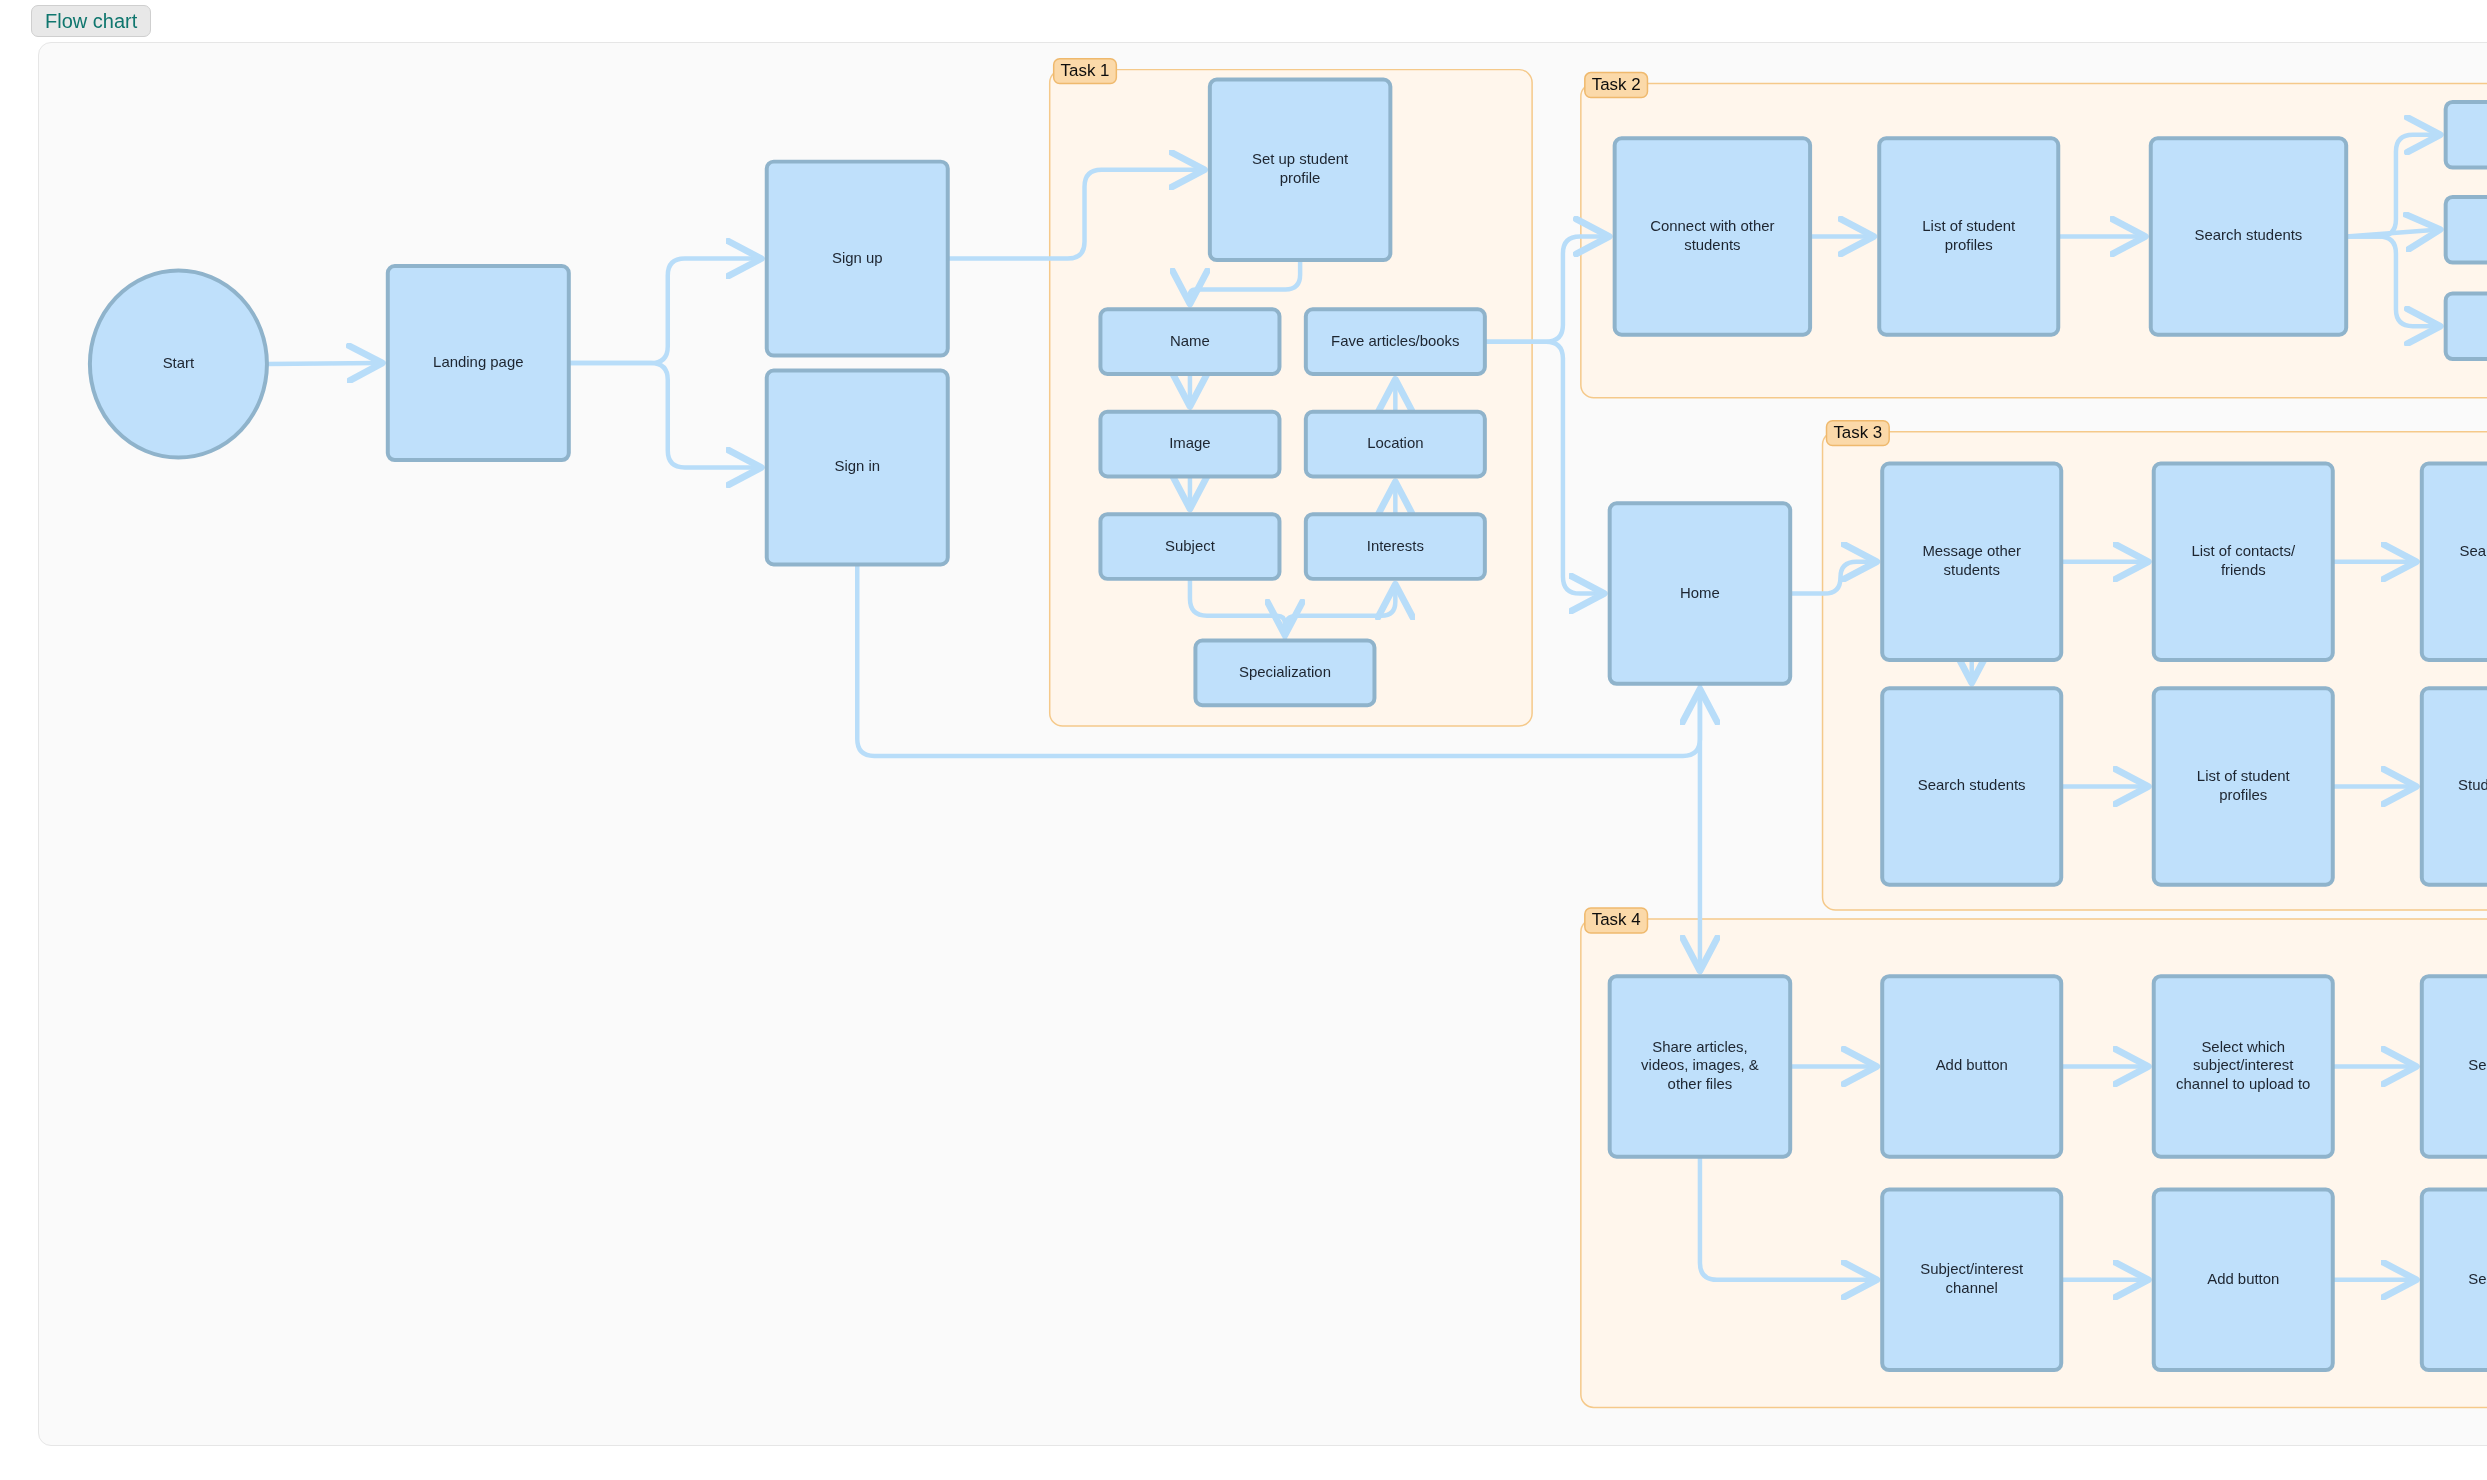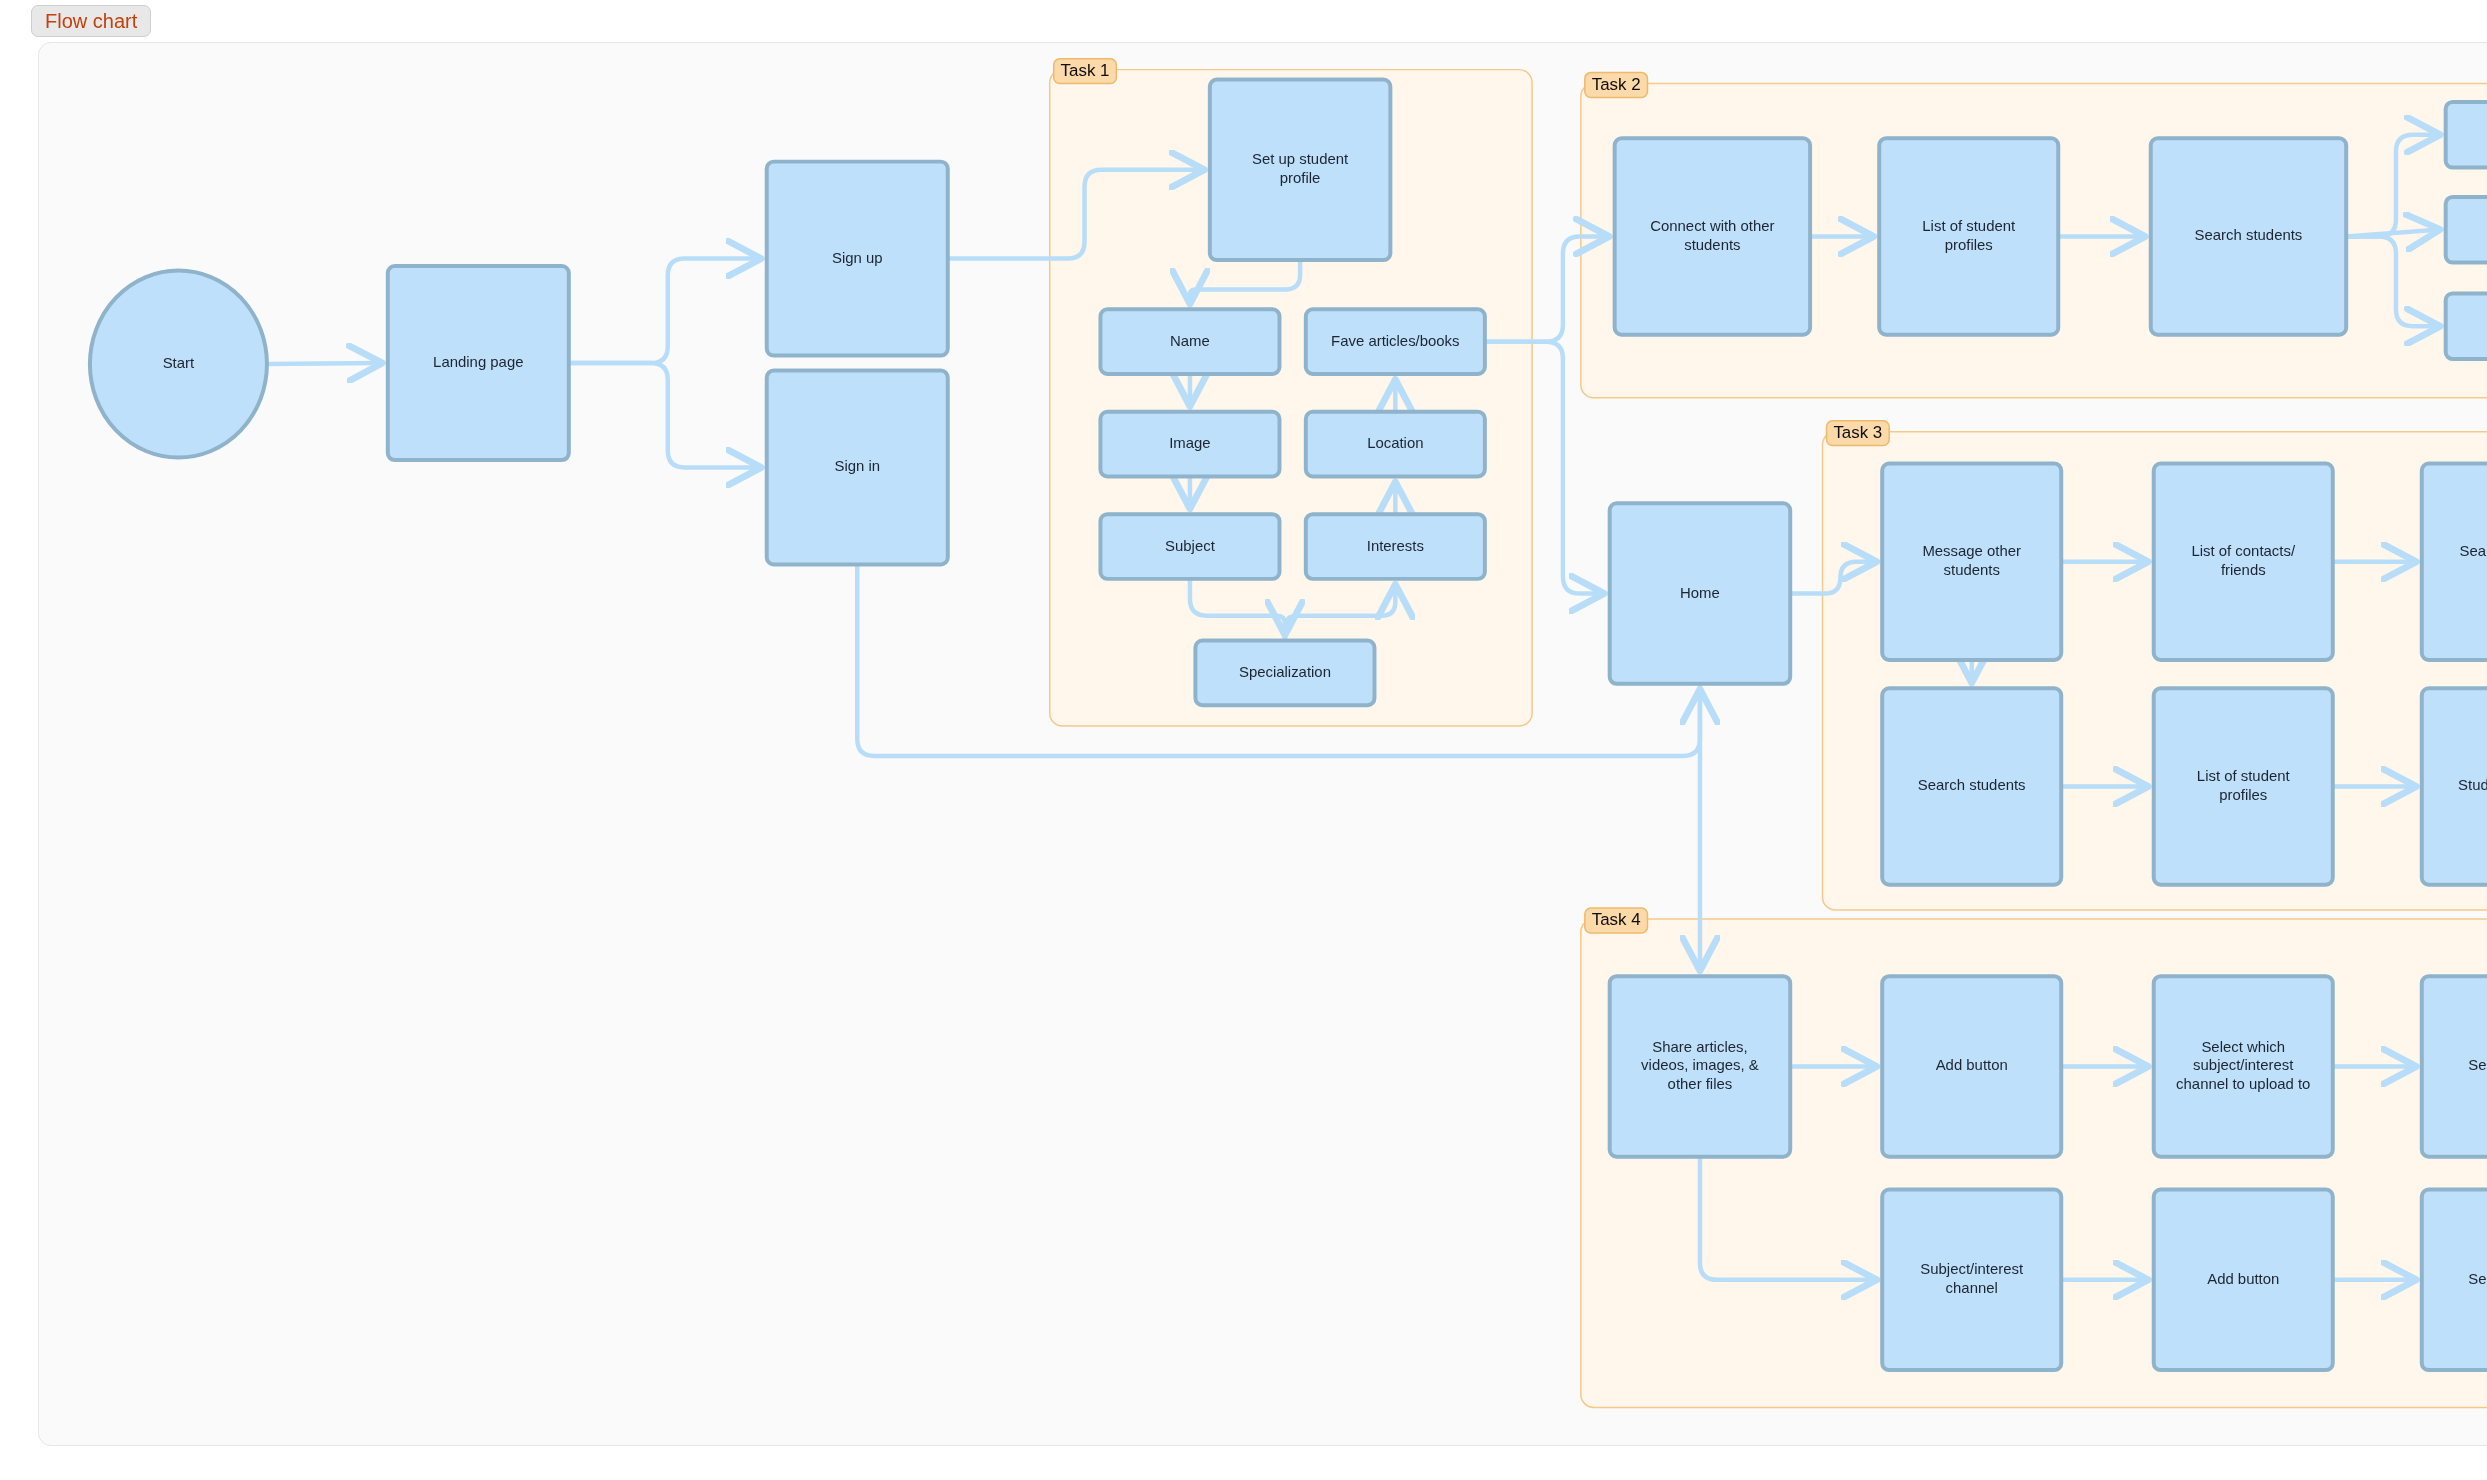--- a/index.html
+++ b/index.html
@@ -4,21 +4,21 @@
 <style>
   html,body{margin:0;padding:0;background:#ffffff;}
   body{
     font-family:"Liberation Sans", sans-serif;
     width:2732px;height:1480px;overflow:hidden;position:relative;
   }
   #stage{position:absolute;left:0;top:0;width:2732px;height:1480px;}
   .tab-chip{
     position:absolute;left:31px;top:5px;
     background:#e8e8e8;border:0.5px solid #cfcfcf;border-radius:7px;
-    padding:5px 13px;font-size:20px;color:#c2410c;line-height:1;
+    padding:5px 13px;font-size:20px;color:#0f766e;line-height:1;
     white-space:nowrap;
   }
   .canvas-frame{
     position:absolute;left:38px;top:42px;width:2649px;height:1404px;
     background:#fafafa;border:1.5px solid #e6e6e6;border-radius:13px;
     box-sizing:border-box;
   }
   svg#flow{position:absolute;left:0;top:0;width:2732px;height:1480px;}
   .grp-rect{fill:#fff6ec;stroke:#f5c98a;stroke-width:3;}
   .node-rect{fill:#bfe0fb;stroke:#8fb3cb;stroke-width:8;}

